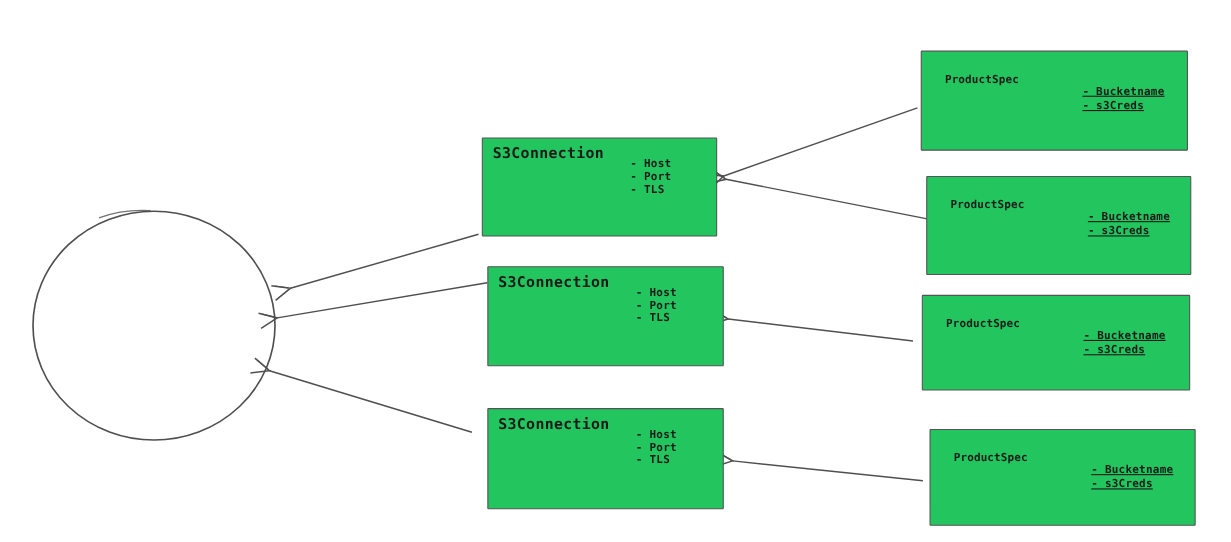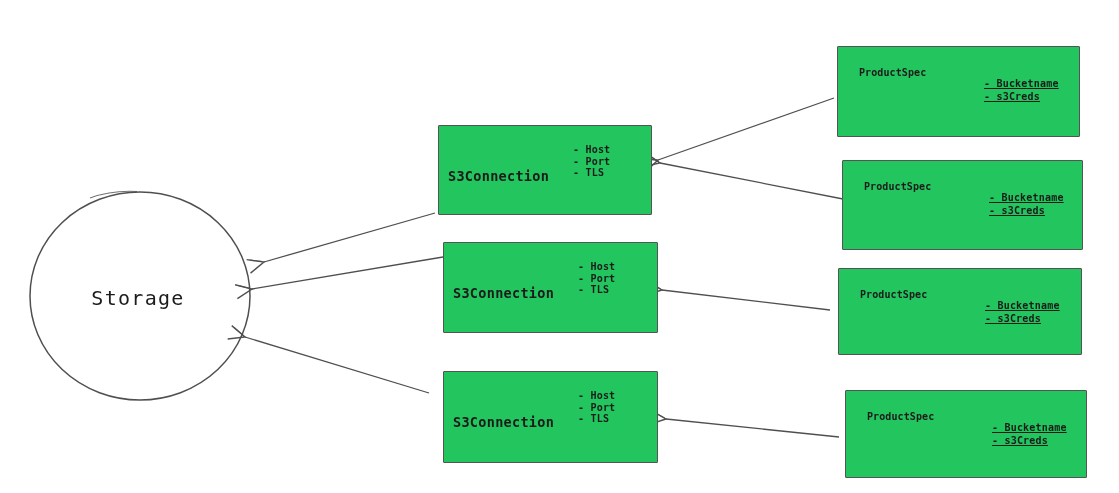--- a/index.html
+++ b/index.html
@@ -37,21 +37,20 @@
   .node .attrs {
     position: absolute;
     white-space: nowrap;
     font-weight: bold;
   }
   .s3 .title {
     left: 9px;
     top: 6px;
     font-size: 13.5px;
     letter-spacing: 0.3px;
-    margin-top: 36px;
   }
   .s3 .attrs {
     left: 134px;
     top: 18px;
     font-size: 10px;
     line-height: 11.5px;
     letter-spacing: 0.2px;
   }
   .ps .title {
     left: 21px;
@@ -99,21 +98,20 @@
     <line x1="834" y1="98" x2="658" y2="160" stroke="#4f4f4f" stroke-width="1.3" marker-end="url(#ah)"></line>
     <line x1="843" y1="199" x2="660" y2="163" stroke="#4f4f4f" stroke-width="1.3" marker-end="url(#ah)"></line>
     <line x1="830" y1="310" x2="662" y2="290" stroke="#4f4f4f" stroke-width="1.3" marker-end="url(#ah)"></line>
     <line x1="839" y1="437" x2="666" y2="419" stroke="#4f4f4f" stroke-width="1.3" marker-end="url(#ah)"></line>
 
     <line x1="435" y1="213" x2="264" y2="262" stroke="#4f4f4f" stroke-width="1.3" marker-end="url(#ah)"></line>
     <line x1="443" y1="257" x2="252" y2="289" stroke="#4f4f4f" stroke-width="1.3" marker-end="url(#ah)"></line>
     <line x1="429" y1="393" x2="245" y2="337" stroke="#4f4f4f" stroke-width="1.3" marker-end="url(#ah)"></line>
   </svg>
 
-  <div id="storage-label">Storage</div>
 
   <div class="node s3" style="left:438px; top:125px; width:214px; height:90px;">
     <div class="title">S3Connection</div>
     <div class="attrs">
       <div>- Host</div>
       <div>- Port</div>
       <div>- TLS</div>
     </div>
   </div>
 

